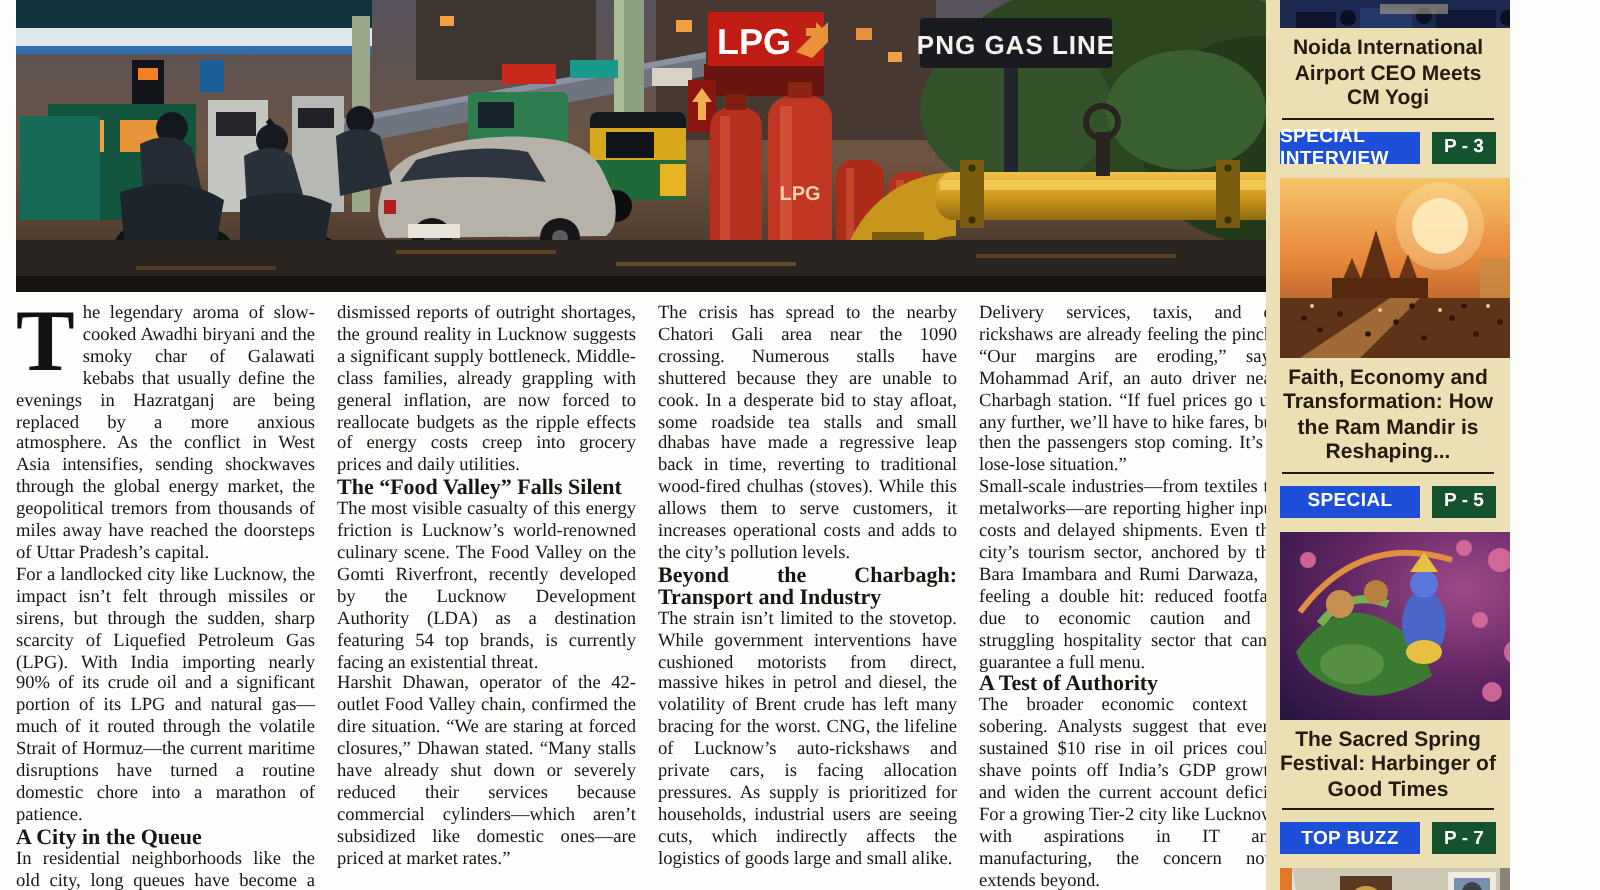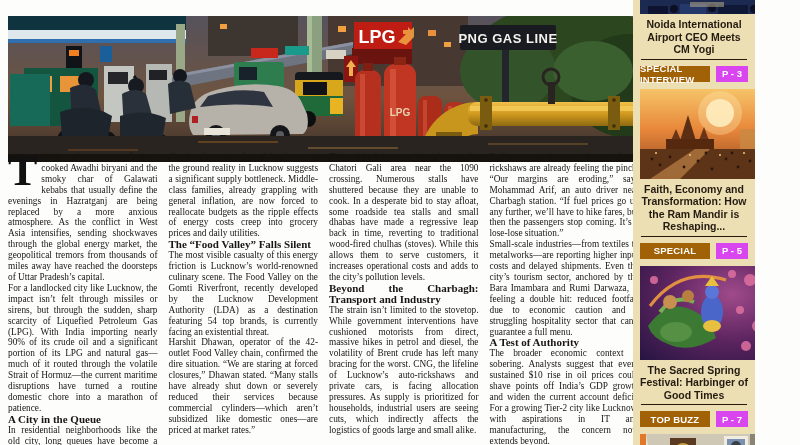--- a/index.html
+++ b/index.html
@@ -1,42 +1,42 @@
 <!DOCTYPE html>
 <html lang="en"><head>
 <meta charset="utf-8">
 <style>
   html,body{margin:0;padding:0;}
   body{width:800px;height:445px;background:#ffffff;font-family:"Liberation Serif",serif;overflow:hidden;position:relative;}
   .page{position:absolute;inset:0;background:#fdfdfb;}
 
   
-  .hero{position:absolute;left:8px;top:16px;width:637px;height:146px;overflow:hidden;background:#3a3a42;}
+  .hero{position:absolute;left:8px;top:0;width:637px;height:146px;overflow:hidden;background:#3a3a42;}
   .hero svg{display:block;}
 
   
   .article{position:absolute;left:8px;top:152px;width:631px;height:293px;overflow:hidden;
            display:flex;gap:11px;color:#181512;}
   .col{flex:1 1 0;font-size:9.3px;line-height:10.9px;text-align:justify;}
   .col p{margin:0;}
   .subhead{font-weight:bold;font-size:11px;}
   .dropcap{float:left;font-size:44px;line-height:34px;font-weight:bold;padding:2px 4px 0 0;color:#111;}
 
   
   .side-rule{position:absolute;left:648px;top:0;width:5px;height:445px;background:#d6231c;}
   .sidebar{position:absolute;left:633px;top:0;width:122px;height:445px;background:#ecdfb4;
            padding:0 7px;box-sizing:border-box;font-family:Liberation Sans, sans-serif;overflow:hidden;}
   .sb-thumb{width:131px;overflow:hidden;background:#888;}
   .sb-thumb svg{display:block;}
   .sb-head{font-weight:bold;font-size:10.5px;line-height:12.5px;text-align:center;color:#241b10;margin:4px 0 3px;}
   .sb-sep{border:none;border-top:1.6px solid #26190c;margin:2px 1px 6px;}
   .badges{display:flex;gap:6px;height:16px;margin-bottom:7px;}
-  .badge-blue{flex:1;background:#a16207;color:#fff;font-weight:bold;font-size:9.5px;
+  .badge-blue{flex:1;background:#1d4ed8;color:#fff;font-weight:bold;font-size:9.5px;
               display:flex;align-items:center;justify-content:center;letter-spacing:.2px;}
-  .badge-red{width:32px;background:#d946ef;color:#fff;font-weight:bold;font-size:9.5px;
+  .badge-red{width:32px;background:#14532d;color:#fff;font-weight:bold;font-size:9.5px;
              display:flex;align-items:center;justify-content:center;}
 </style>
 </head>
 <body>
 
 <div class="page">
 
   <div class="hero">
     <svg width="637" height="146" viewBox="0 0 637 146">
       <defs>

